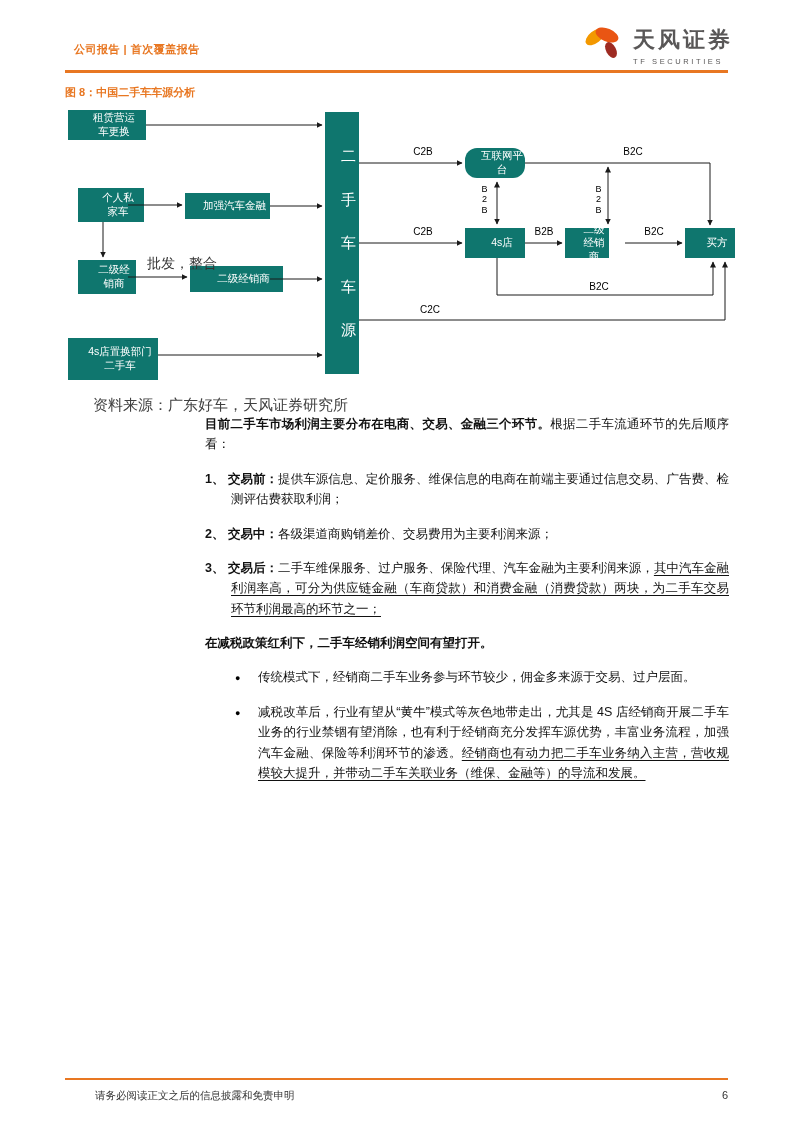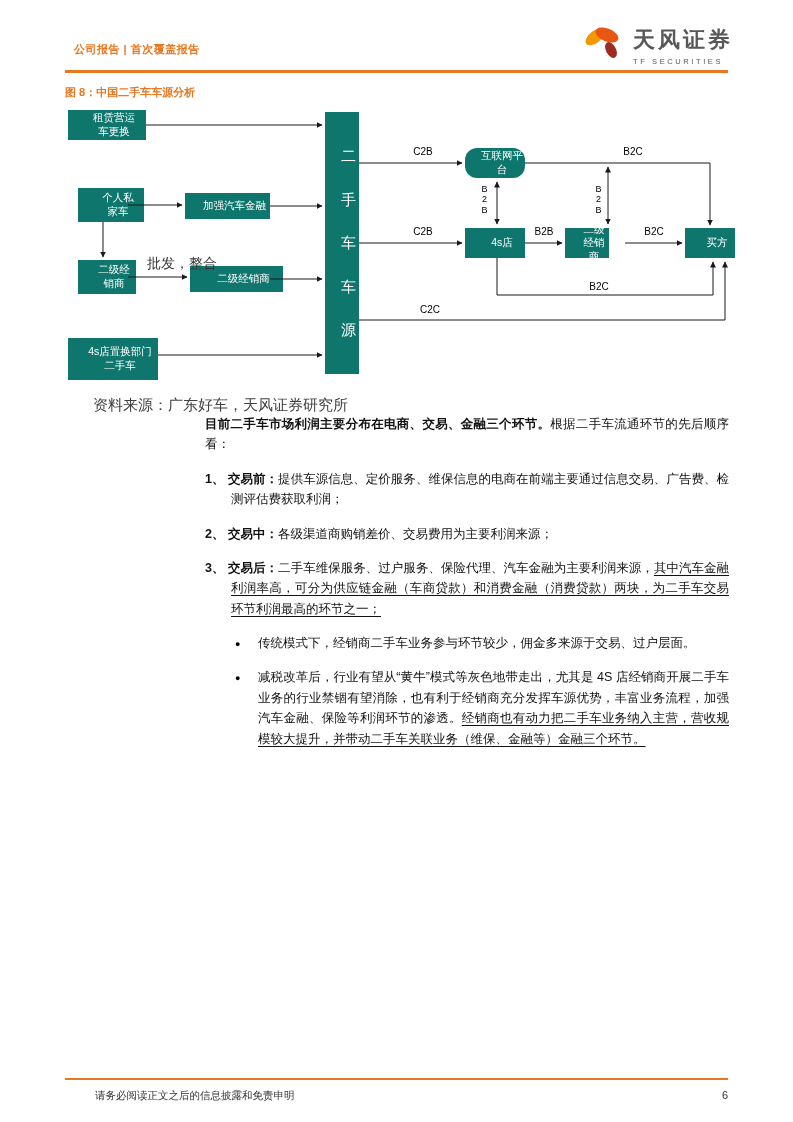--- a/index.html
+++ b/index.html
@@ -138,29 +138,30 @@
   <div class="body-text">
     <p><strong>目前二手车市场利润主要分布在电商、交易、金融三个环节。</strong><span>根据二手车流通环节的先后顺序看：</span></p>
 
     <p class="hang"><strong>1、 交易前：</strong><span>提供车源信息、定价服务、维保信息的电商在前端主要通过信息交易、广告费、检测评估费获取利润；</span></p>
 
     <p class="hang"><strong>2、 交易中：</strong><span>各级渠道商购销差价、交易费用为主要利润来源；</span></p>
 
     <p class="hang"><strong>3、 交易后：</strong><span>二手车维保服务、过户服务、保险代理、汽车金融为主要利润来源，</span><span class="u">其中汽车金融利润率高，可分为供应链金融（车商贷款）和消费金融（消费贷款）两块，为二手车交易环节利润最高的环节之一；</span></p>
 
 
+    <p><strong>在减税政策红利下，二手车经销利润空间有望打开。</strong></p>
 
     <div class="bullet-item">
       <span class="bullet-dot">●</span>
       <div class="bullet-body">传统模式下，经销商二手车业务参与环节较少，佣金多来源于交易、过户层面。</div>
     </div>
 
     <div class="bullet-item">
       <span class="bullet-dot">●</span>
-      <div class="bullet-body"><span>减税改革后，行业有望从“黄牛”模式等灰色地带走出，尤其是 4S 店经销商开展二手车业务的行业禁锢有望消除，也有利于经销商充分发挥车源优势，丰富业务流程，加强汽车金融、保险等利润环节的渗透。</span><span class="u">经销商也有动力把二手车业务纳入主营，营收规模较大提升，并带动二手车关联业务（维保、金融等）金融三个环节。</span></div>
+      <div class="bullet-body"><span>减税改革后，行业有望从“黄牛”模式等灰色地带走出，尤其是 4S 店经销商开展二手车业务的行业禁锢有望消除，也有利于经销商充分发挥车源优势，丰富业务流程，加强汽车金融、保险等利润环节的渗透。</span><span class="u">经销商也有动力把二手车业务纳入主营，营收规模较大提升，并带动二手车关联业务（维保、金融等）的导流和发展。</span></div>
     </div>
   </div>
 
   <div class="footer-rule"></div>
   <div class="footer-disclaimer">请务必阅读正文之后的信息披露和免责申明</div>
   <div class="page-number">6</div>
 
 </div>
 
 </body></html>

